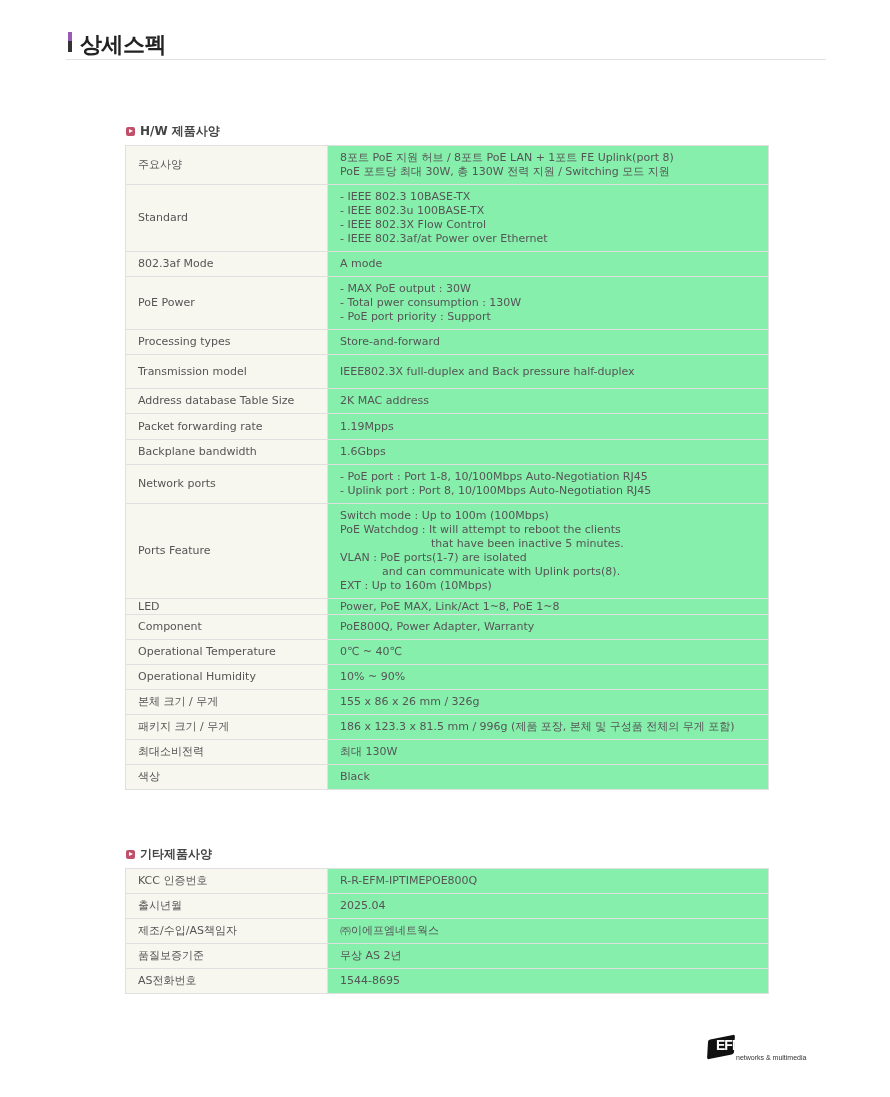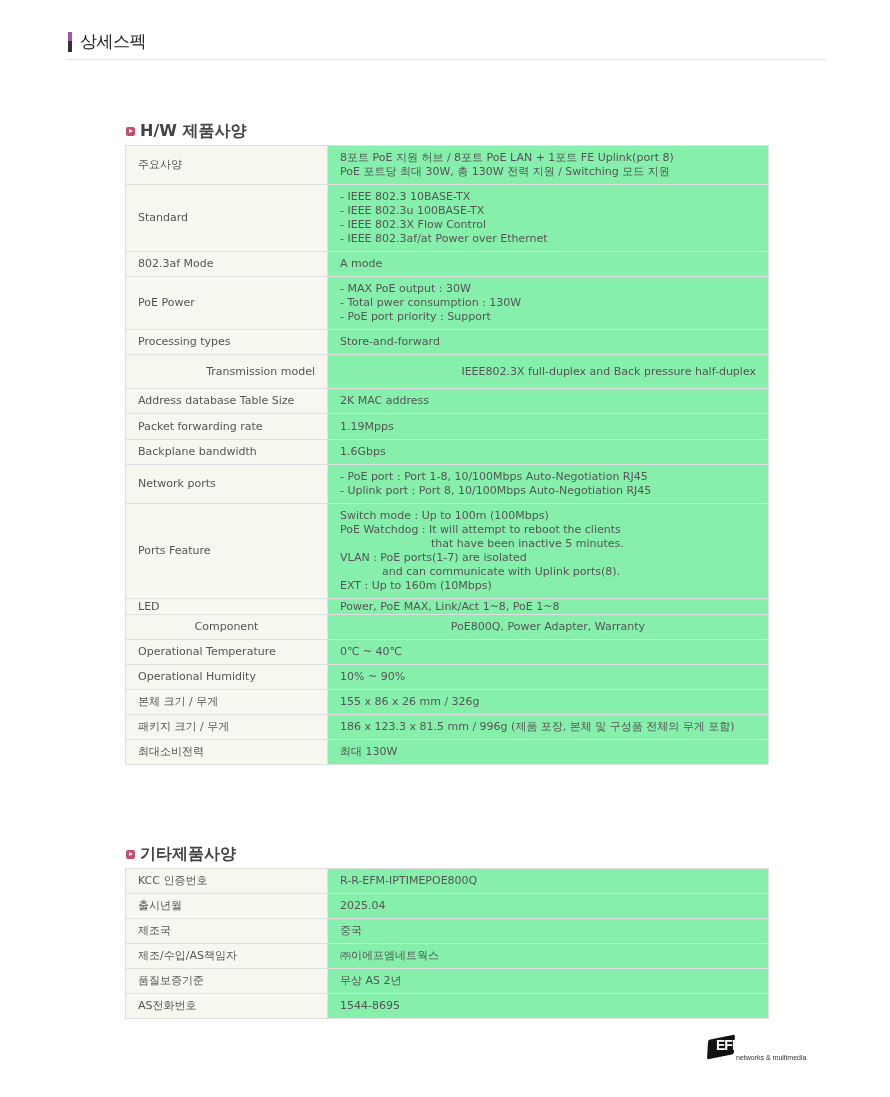--- a/index.html
+++ b/index.html
@@ -11,39 +11,39 @@
     }
     .page-header {
       position: absolute; left: 66px; top: 30px; width: 760px; height: 29px;
       border-bottom: 1px solid #e2e2e2;
     }
     .title-bar {
       position: absolute; left: 2px; top: 2px; width: 4px; height: 20px;
       background: linear-gradient(to bottom, #9b59b6 0 45%, #333 45% 100%);
     }
     .page-title {
-      position: absolute; left: 14px; top: 0px; font-size: 17px; font-weight: normal;
+      position: absolute; left: 14px; top: 0px; font-size: 22px; font-weight: bold;
       color: #222; letter-spacing: -0.5px;
     }
     .section {
       position: absolute; left: 125px; width: 644px;
     }
     .section-heading {
       display: flex; align-items: center; height: 20px; margin-bottom: 4px;
     }
     .section-bullet {
       width: 9px; height: 9px; border-radius: 2px; background: #c0506a;
       position: relative; margin-right: 5px; margin-left: 1px;
     }
     .section-bullet::after {
       content: ""; position: absolute; left: 3px; top: 2px;
       border-left: 4px solid #fff; border-top: 2.5px solid transparent; border-bottom: 2.5px solid transparent;
     }
     .section-title {
-      font-size: 16px; font-weight: bold; color: #444; letter-spacing: 0px;
+      font-size: 12px; font-weight: bold; color: #444; letter-spacing: 0px;
     }
     table.spec {
       width: 644px; border-collapse: collapse; table-layout: fixed;
       font-size: 11px; color: #555;
     }
     table.spec td {
       border: 1px solid #e0e0e0; padding: 0 12px; vertical-align: middle; line-height: 14px;
     }
     table.spec td.label {
       width: 177px; background: #f7f6ef; color: #555;
@@ -113,21 +113,21 @@
             <span class="line">- Total pwer consumption : 130W</span>
             <span class="line">- PoE port priority : Support</span>
           </td>
         </tr>
         <tr style="height: 25px;">
           <td class="label">Processing types</td>
           <td class="value">
             <span class="line">Store-and-forward</span>
           </td>
         </tr>
-        <tr style="height: 34px; text-align: right;">
+        <tr style="height: 34px;">
           <td class="label">Transmission model</td>
           <td class="value">
             <span class="line">IEEE802.3X full-duplex and Back pressure half-duplex</span>
           </td>
         </tr>
         <tr style="height: 25px;">
           <td class="label">Address database Table Size</td>
           <td class="value">
             <span class="line">2K MAC address</span>
           </td>
@@ -161,21 +161,21 @@
             <span class="line">            and can communicate with Uplink ports(8).</span>
             <span class="line">EXT : Up to 160m (10Mbps)</span>
           </td>
         </tr>
         <tr style="height: 16px;">
           <td class="label">LED</td>
           <td class="value">
             <span class="line">Power, PoE MAX, Link/Act 1~8, PoE 1~8</span>
           </td>
         </tr>
-        <tr style="height: 25px; text-align: center;">
+        <tr style="height: 25px;">
           <td class="label">Component</td>
           <td class="value">
             <span class="line">PoE800Q, Power Adapter, Warranty</span>
           </td>
         </tr>
         <tr style="height: 25px;">
           <td class="label">Operational Temperature</td>
           <td class="value">
             <span class="line">0℃ ~ 40℃</span>
           </td>
@@ -195,20 +195,26 @@
         <tr style="height: 25px;">
           <td class="label">패키지 크기 / 무게</td>
           <td class="value">
             <span class="line">186 x 123.3 x 81.5 mm / 996g (제품 포장, 본체 및 구성품 전체의 무게 포함)</span>
           </td>
         </tr>
         <tr style="height: 25px;">
           <td class="label">최대소비전력</td>
           <td class="value">
             <span class="line">최대 130W</span>
+          </td>
+        </tr>
+        <tr style="height: 25px;">
+          <td class="label">색상</td>
+          <td class="value">
+            <span class="line">Black</span>
           </td>
         </tr>
       </tbody>
   </table>
 </div>
 
 <div class="section" style="top:844px;">
   <div class="section-heading">
     <span class="section-bullet"></span>
     <span class="section-title">기타제품사양</span>
@@ -217,24 +223,20 @@
     <tbody id="etc-body">
         <tr>
           <td class="label">KCC 인증번호</td>
           <td class="value">R-R-EFM-IPTIMEPOE800Q</td>
         </tr>
         <tr>
           <td class="label">출시년월</td>
           <td class="value">2025.04</td>
         </tr>
         <tr>
-          <td class="label">제조국</td>
-          <td class="value">중국</td>
-        </tr>
-        <tr>
           <td class="label">제조/수입/AS책임자</td>
           <td class="value">㈜이에프엠네트웍스</td>
         </tr>
         <tr>
           <td class="label">품질보증기준</td>
           <td class="value">무상 AS 2년</td>
         </tr>
         <tr>
           <td class="label">AS전화번호</td>
           <td class="value">1544-8695</td>

